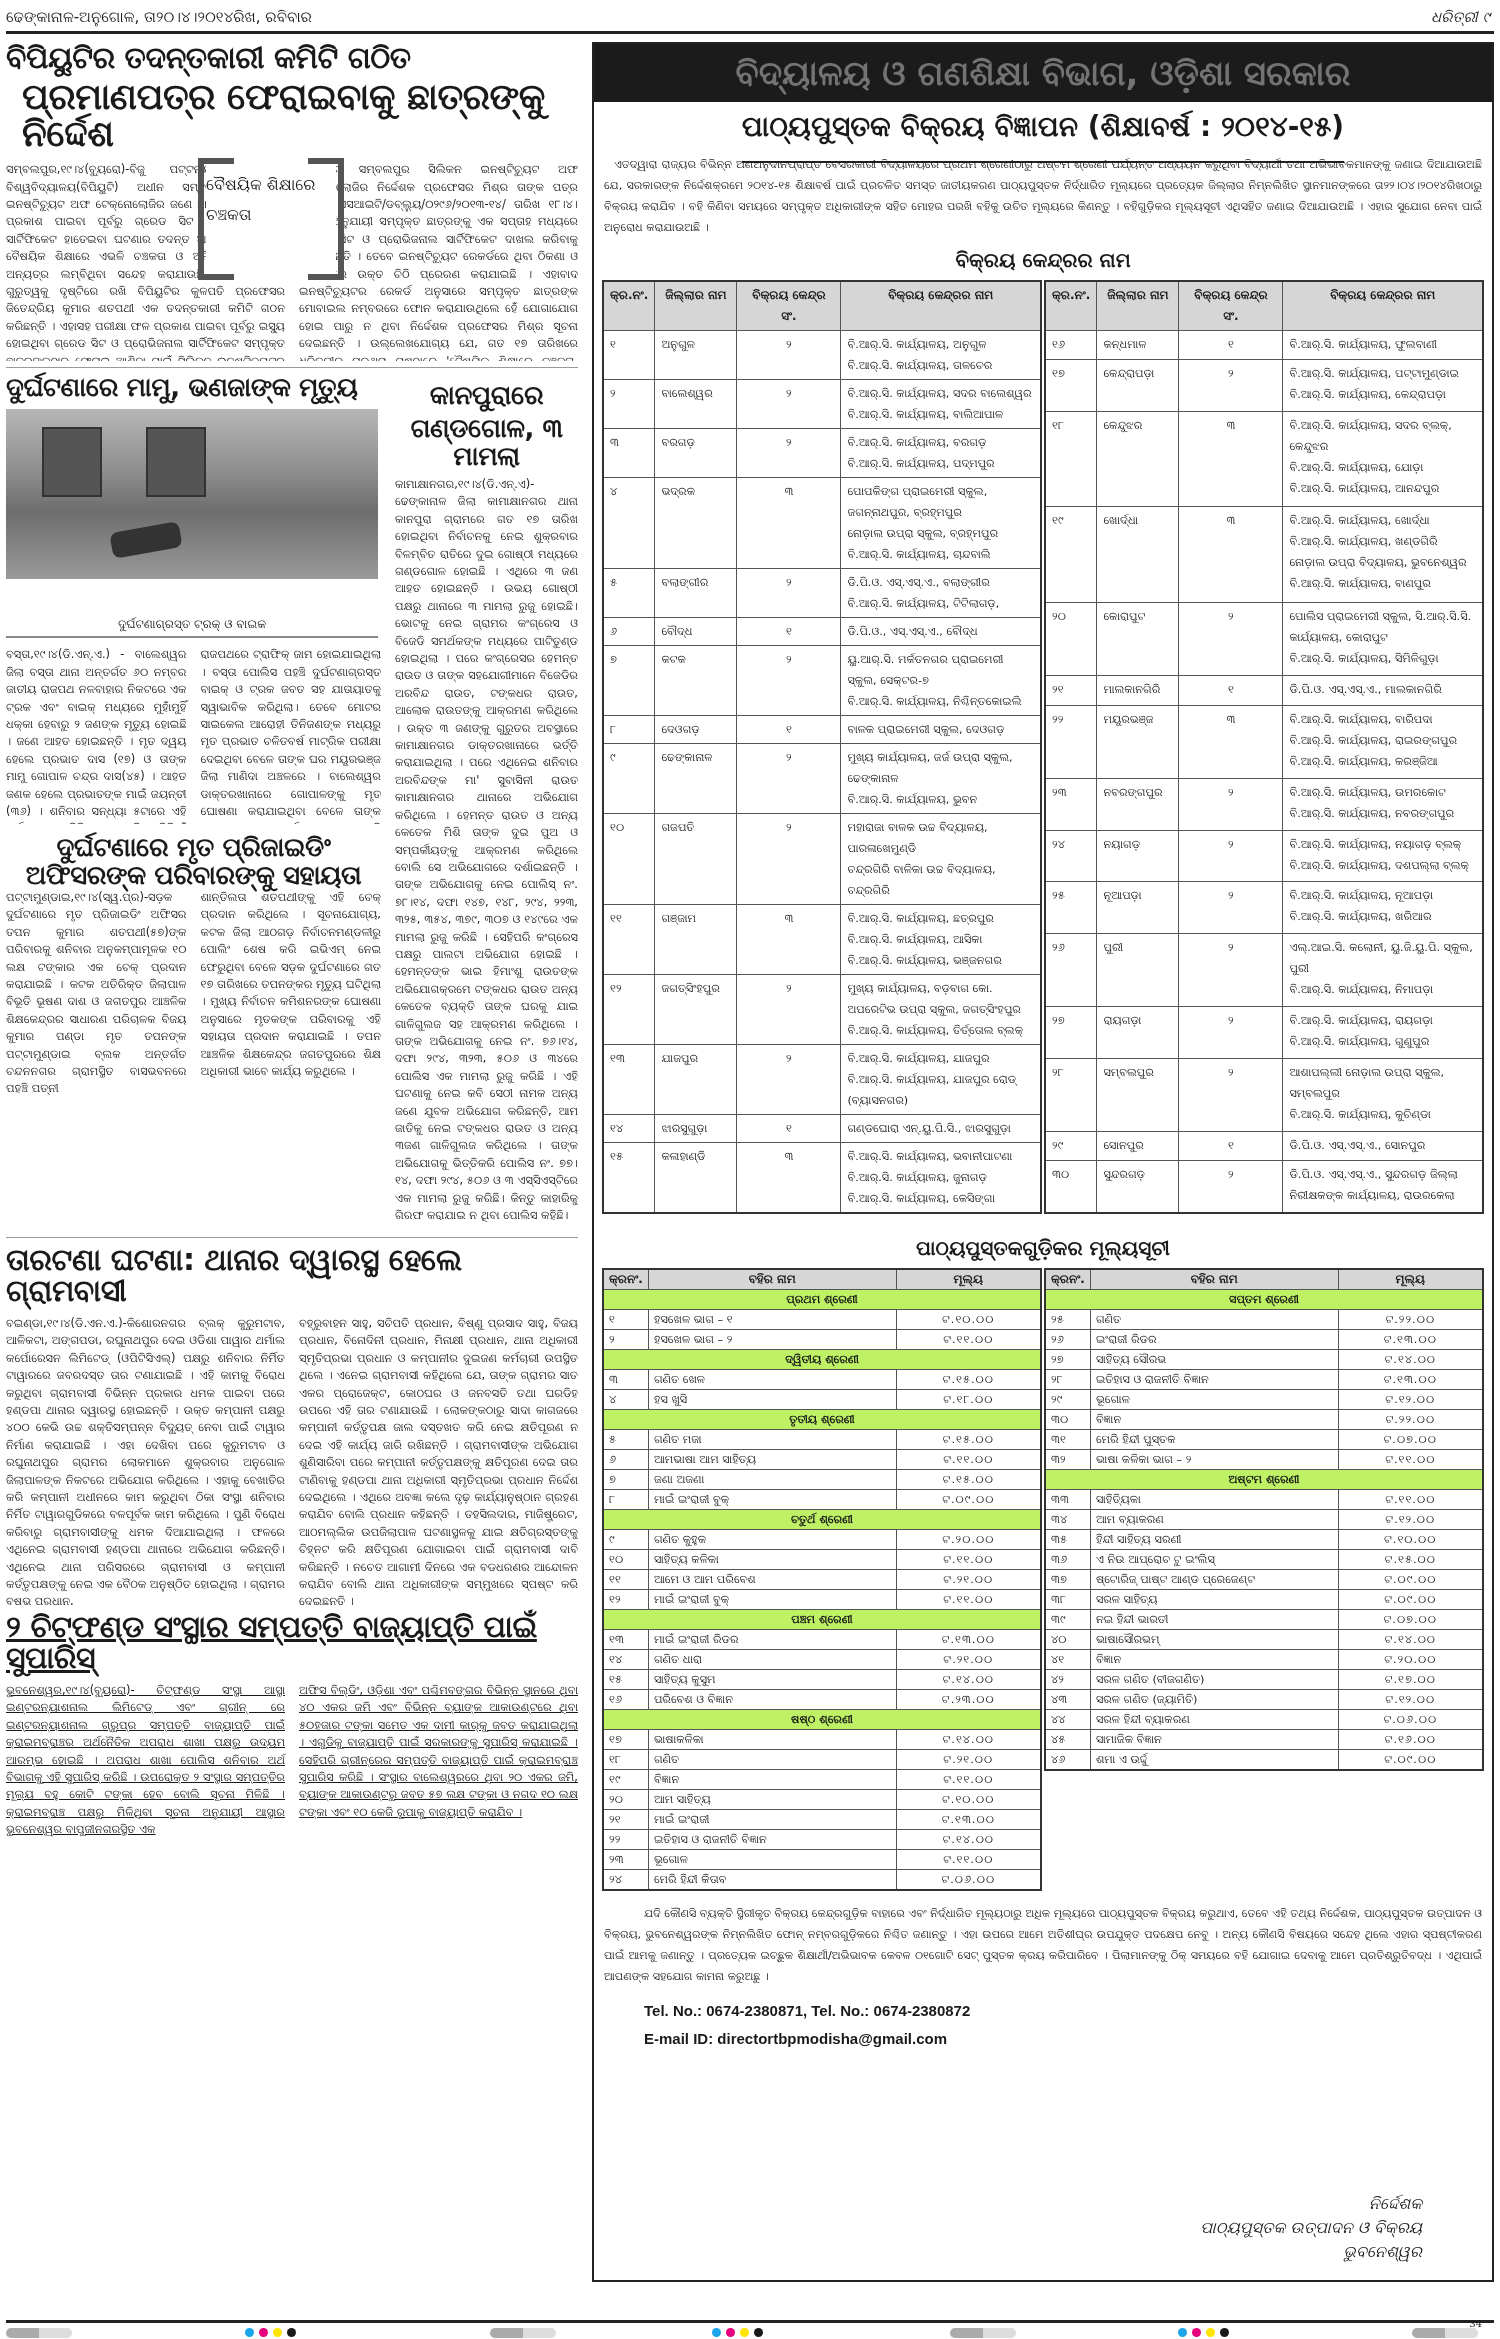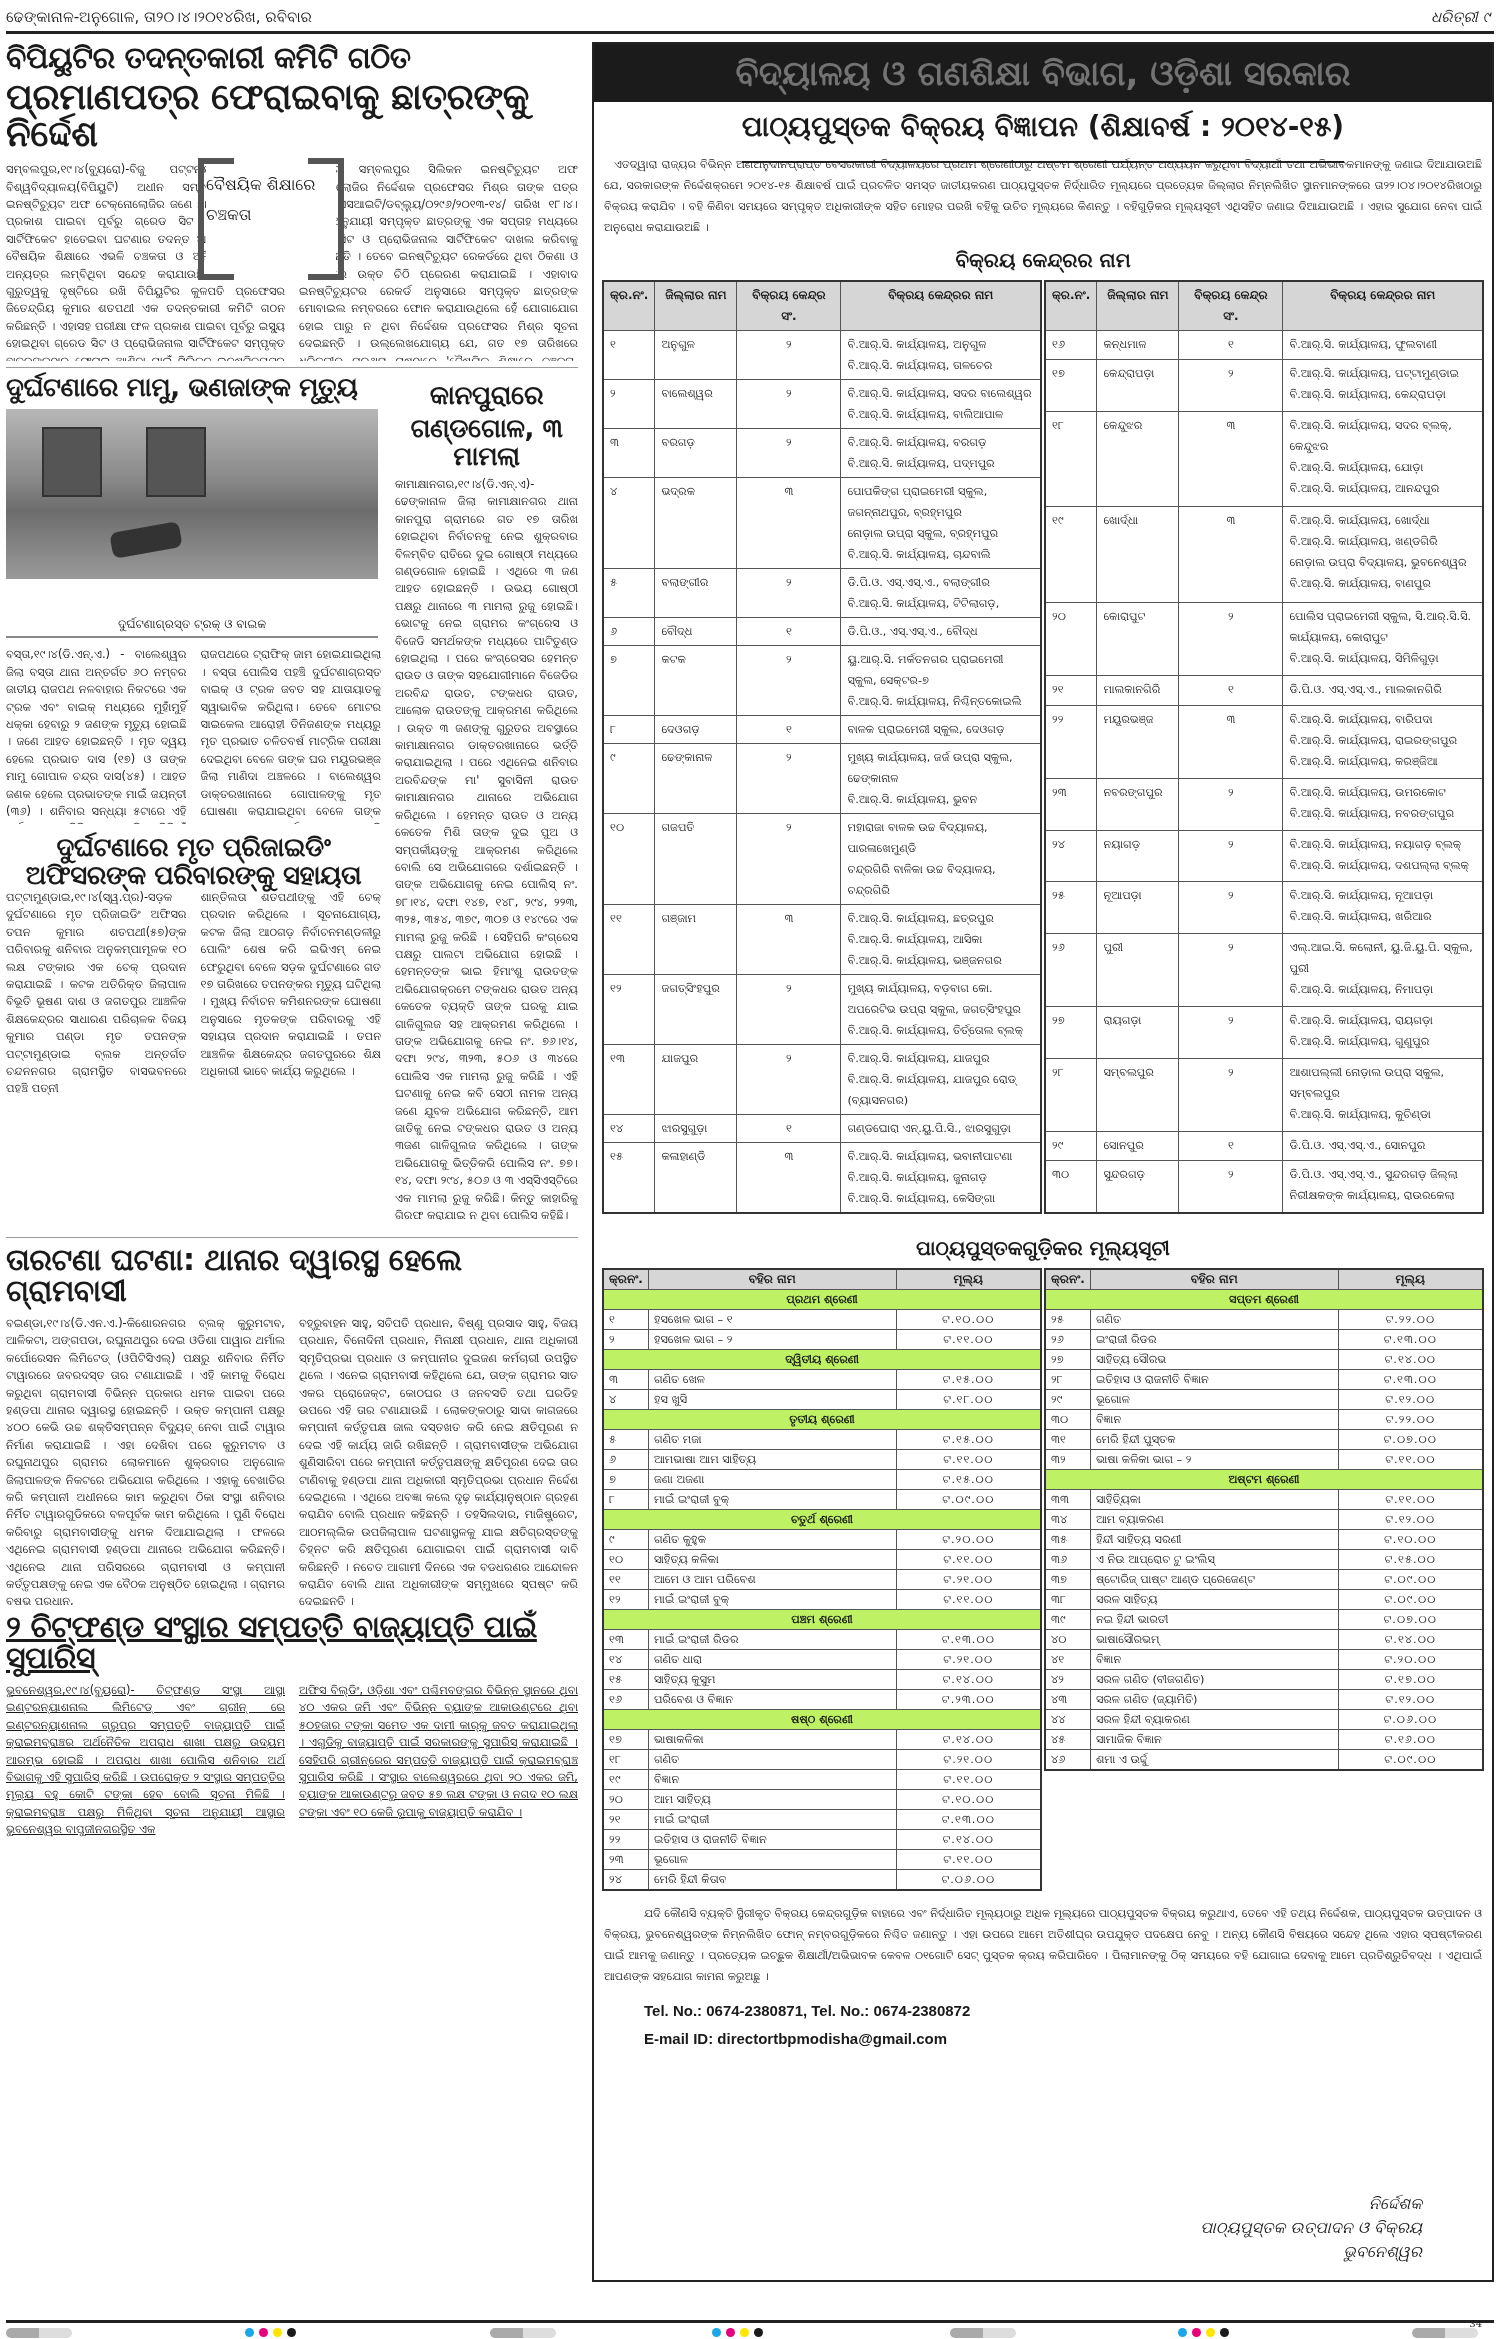--- a/index.html
+++ b/index.html
@@ -7,21 +7,21 @@
   body { font-family: "DejaVu Sans", sans-serif; color: #1a1a1a; position: relative; }
 
   
   .masthead { position: absolute; left: 6px; top: 4px; width: 1488px; height: 30px; border-bottom: 3px solid #222; }
   .masthead .dateline { position: absolute; left: 0; top: 4px; font-size: 15px; }
   .masthead .paper { position: absolute; right: 4px; top: 4px; font-size: 15px; font-style: italic; }
 
   
   .left { position: absolute; left: 6px; top: 42px; width: 572px; }
   .headline { font-weight: bold; line-height: 1.05; letter-spacing: -0.5px; }
-  .h-xl { font-size: 36px; }
+  .h-xl { font-size: 36px; margin-left: 16px; }
   .h-lg { font-size: 30px; }
   .h-md { font-size: 26px; }
   .body-text { font-size: 11.4px; line-height: 17.4px; text-align: justify; }
   .cols2 { display: flex; gap: 14px; }
   .cols2 > div { flex: 1; }
   .pull-quote { position: relative; width: 130px; height: 120px; margin: 4px auto; text-align: left; font-weight: normal; font-size: 16px; line-height: 30px; padding-top: 12px; }
   .pull-quote::before, .pull-quote::after { content: ""; position: absolute; width: 30px; height: 110px; border: 6px solid #555; top: 0; }
   .pull-quote::before { left: -8px; border-right: none; }
   .pull-quote::after { right: -8px; border-left: none; }
   .photo { width: 372px; height: 170px; background: linear-gradient(180deg,#b7b7b7 0%,#8a8a8a 40%,#6d6d6d 60%,#9a9a9a 100%); position: relative; overflow: hidden; }

